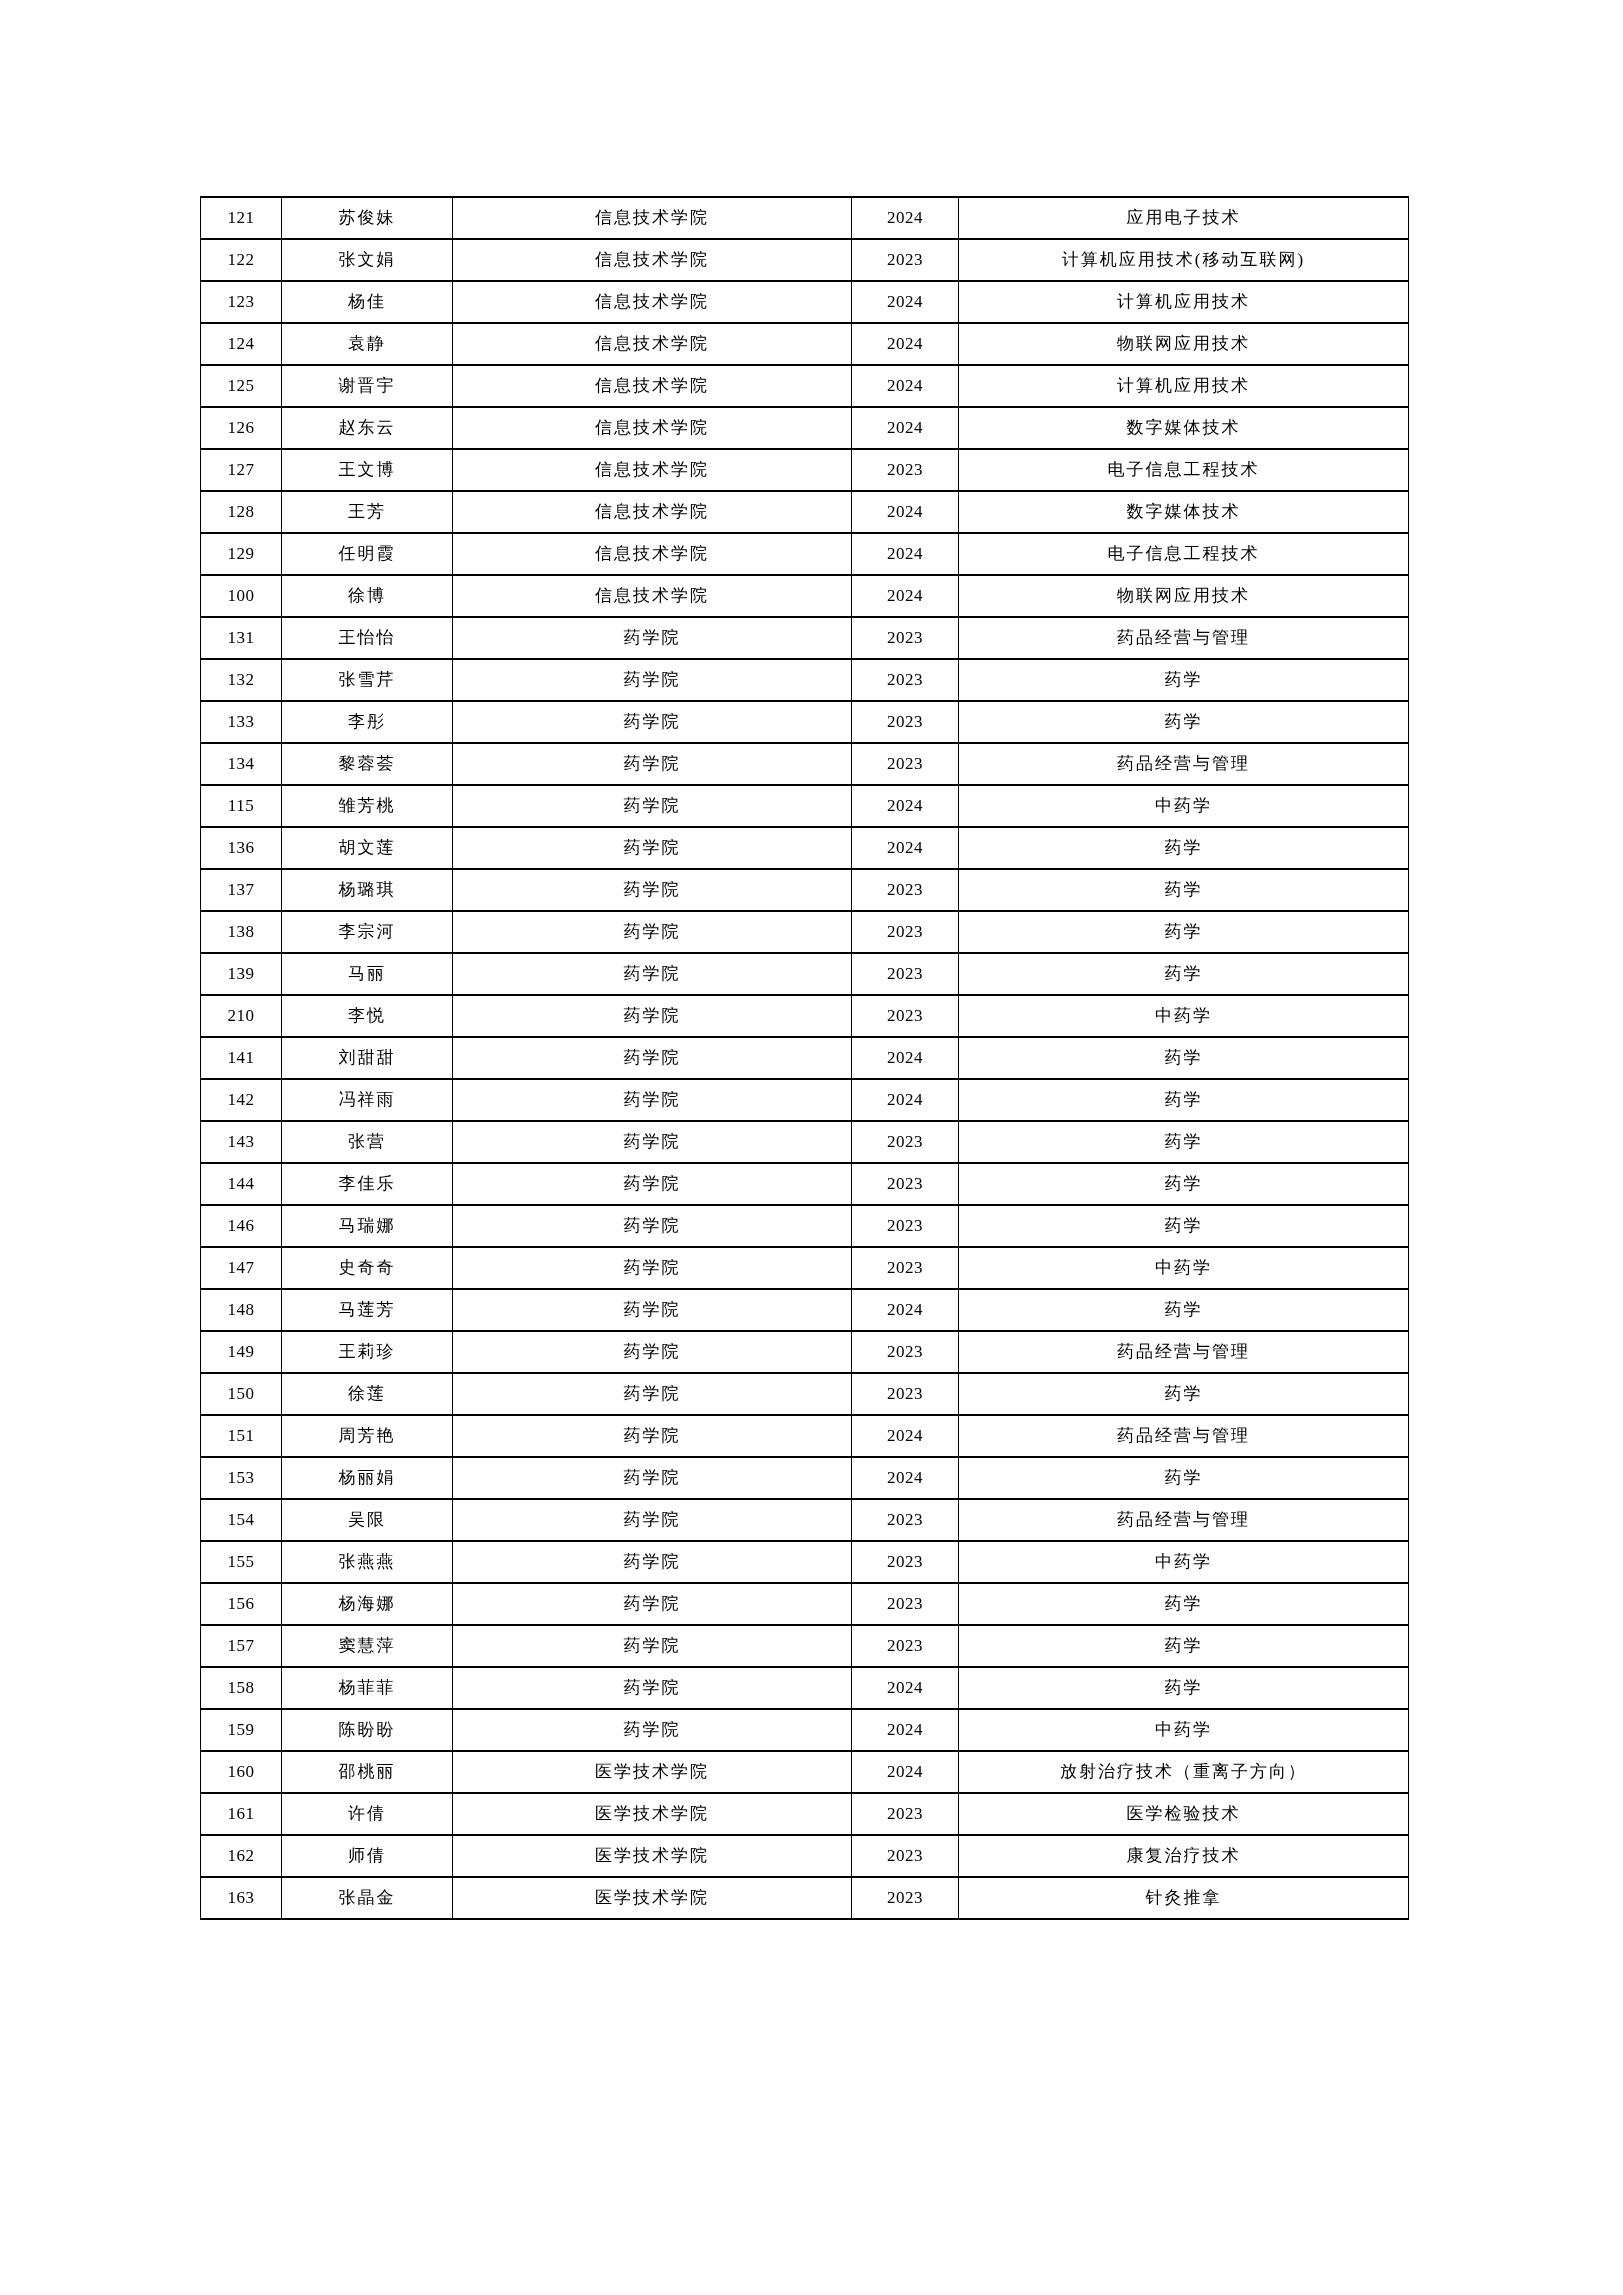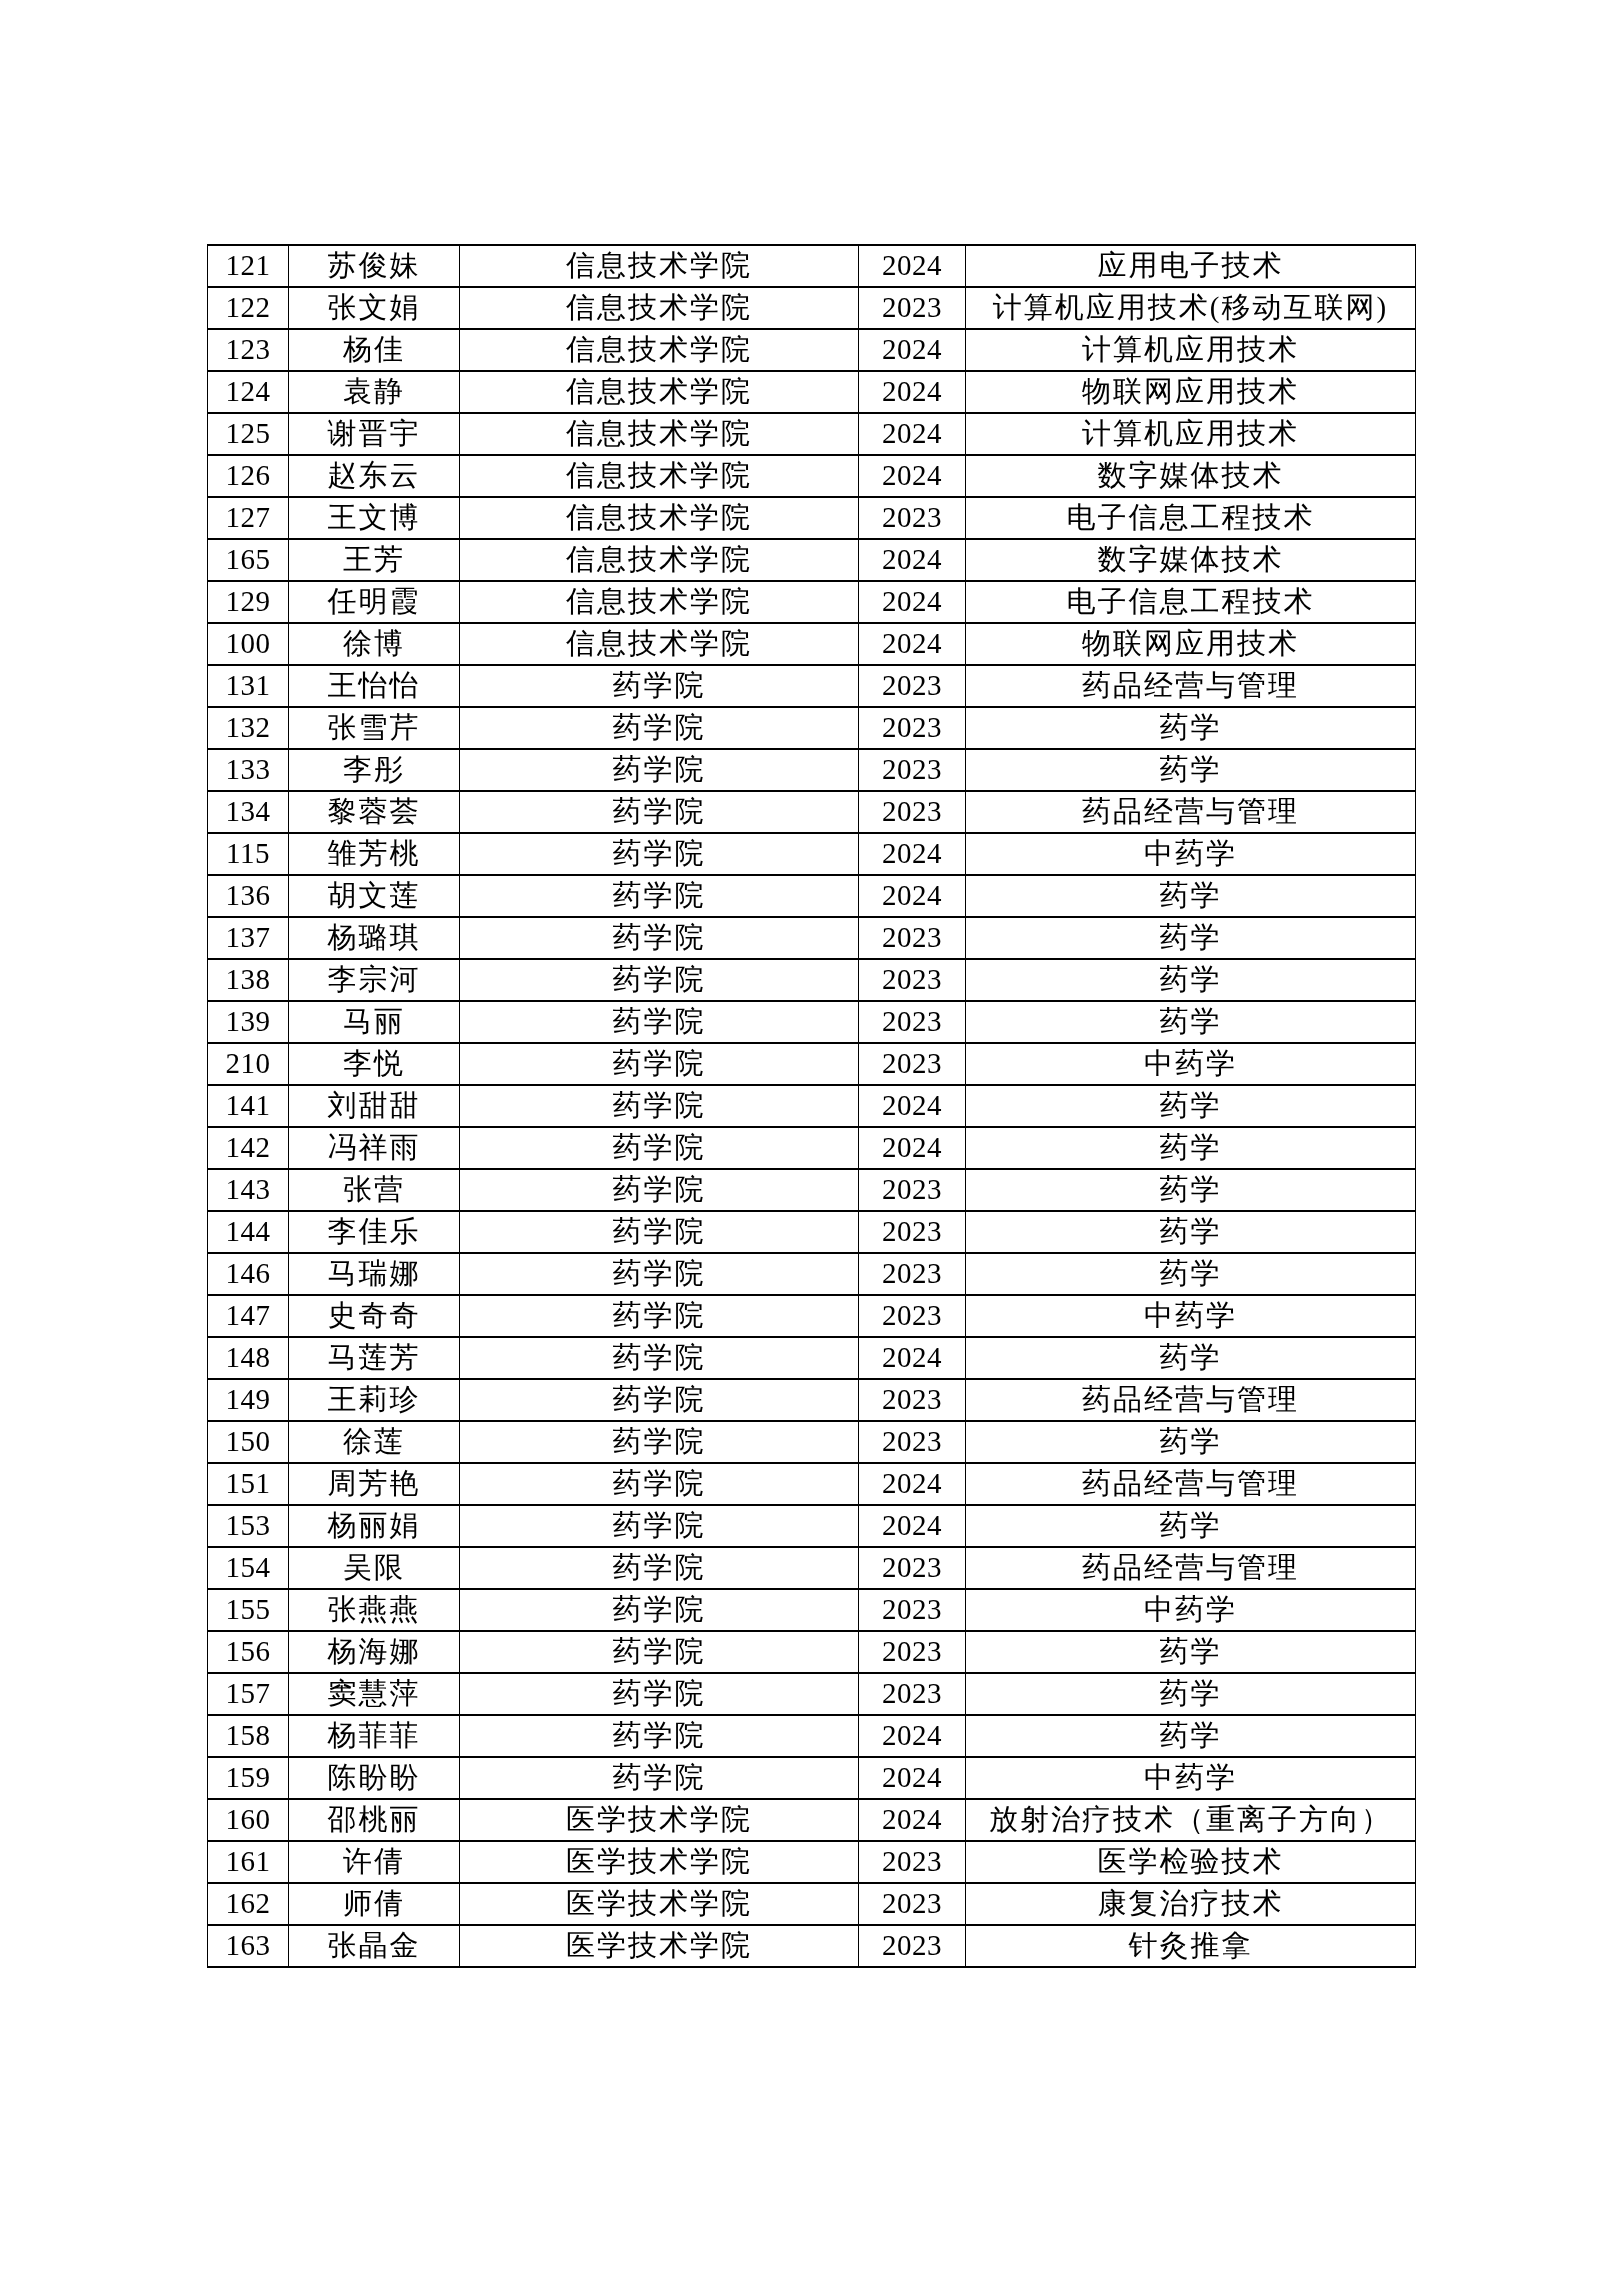--- a/index.html
+++ b/index.html
@@ -14,28 +14,27 @@
     font-family: "Liberation Serif", "DejaVu Serif", serif;
     color: #000000;
   }
   .page {
     position: absolute;
     inset: 0;
     background: #ffffff;
   }
   table.student-table {
     position: absolute;
-    left: 207px;
+    left: 200px;
     top: 196px;
     width: 1209px;
     border-collapse: collapse;
     table-layout: fixed;
-    font-size: 29px;
+    font-size: 17px;
     line-height: 1.15;
-    margin-top: 48px;
   }
   table.student-table td {
     border-left: 1.5px solid #000000;
     border-right: 1.5px solid #000000;
     border-top: 2px solid #000000;
     border-bottom: 2px solid #000000;
     height: 40px; 
     text-align: center;
     vertical-align: middle;
     padding: 0 3.1px;
@@ -108,21 +107,21 @@
           <td class="c-major">数字媒体技术</td>
         </tr>
         <tr>
           <td class="c-no">127</td>
           <td class="c-name">王文博</td>
           <td class="c-college">信息技术学院</td>
           <td class="c-year">2023</td>
           <td class="c-major">电子信息工程技术</td>
         </tr>
         <tr>
-          <td class="c-no">165</td>
+          <td class="c-no">128</td>
           <td class="c-name">王芳</td>
           <td class="c-college">信息技术学院</td>
           <td class="c-year">2024</td>
           <td class="c-major">数字媒体技术</td>
         </tr>
         <tr>
           <td class="c-no">129</td>
           <td class="c-name">任明霞</td>
           <td class="c-college">信息技术学院</td>
           <td class="c-year">2024</td>

